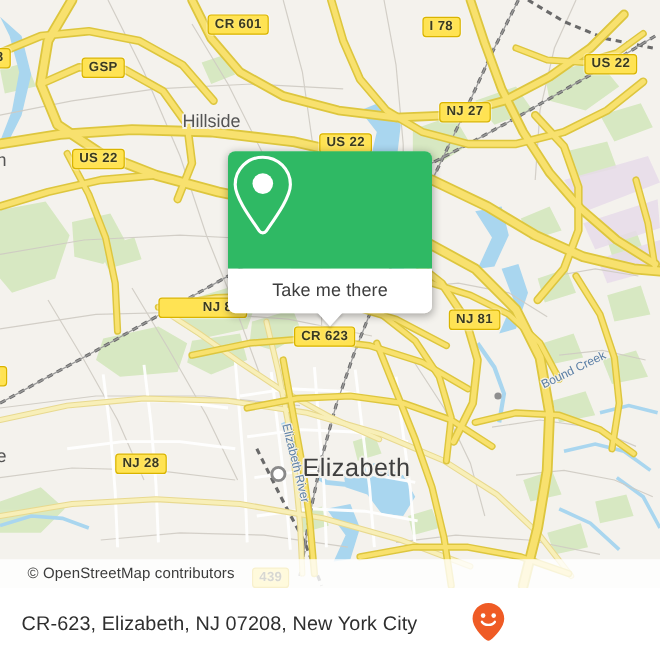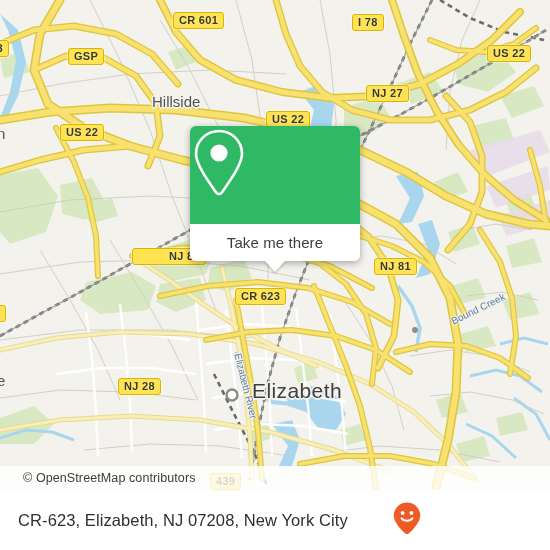--- a/index.html
+++ b/index.html
@@ -312,23 +312,23 @@
       <div class="shield" style="left:-16px;top:40px;">78</div>
       <div class="shield" style="left:68px;top:48px;">GSP</div>
       <div class="shield" style="left:173px;top:12px;">CR 601</div>
       <div class="shield" style="left:352px;top:14px;">I 78</div>
       <div class="shield" style="left:487px;top:45px;">US 22</div>
       <div class="shield" style="left:366px;top:85px;">NJ 27</div>
       <div class="shield" style="left:266px;top:111px;">US 22</div>
       <div class="shield" style="left:60px;top:124px;">US 22</div>
       <div class="shield" style="left:132px;top:248px;padding-left:36px;">NJ 82</div>
       <div class="shield" style="left:374px;top:258px;">NJ 81</div>
-      <div class="shield" style="left:235px;top:272px;z-index:20;margin-top:16px;">CR 623</div>
+      <div class="shield" style="left:245px;top:272px;z-index:20;">CR 623</div>
       <div class="shield" style="left:-12px;top:305px;">8</div>
-      <div class="shield" style="left:96px;top:378px;margin-left:22px;">NJ 28</div>
+      <div class="shield" style="left:96px;top:378px;">NJ 28</div>
       <div class="shield" style="left:210px;top:473px;">439</div>
     </div>
 
     <div>
       <div class="place place-minor" style="left:152px;top:93px;">Hillside</div>
       <div class="place place-minor" style="left:-3px;top:125px;">n</div>
       <div class="place place-minor" style="left:-3px;top:372px;">e</div>
       <div class="place place-major" style="left:252px;top:379px;">Elizabeth</div>
     </div>
 

